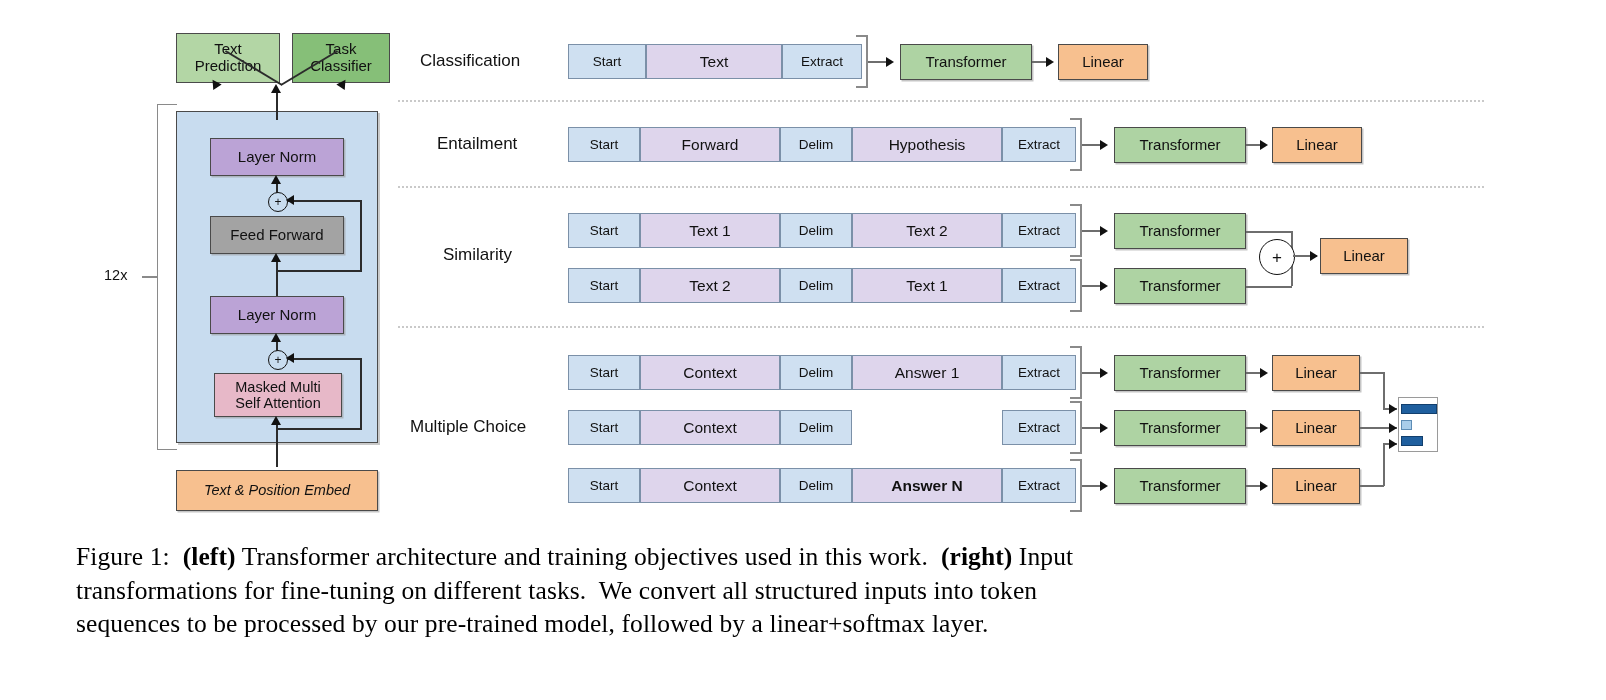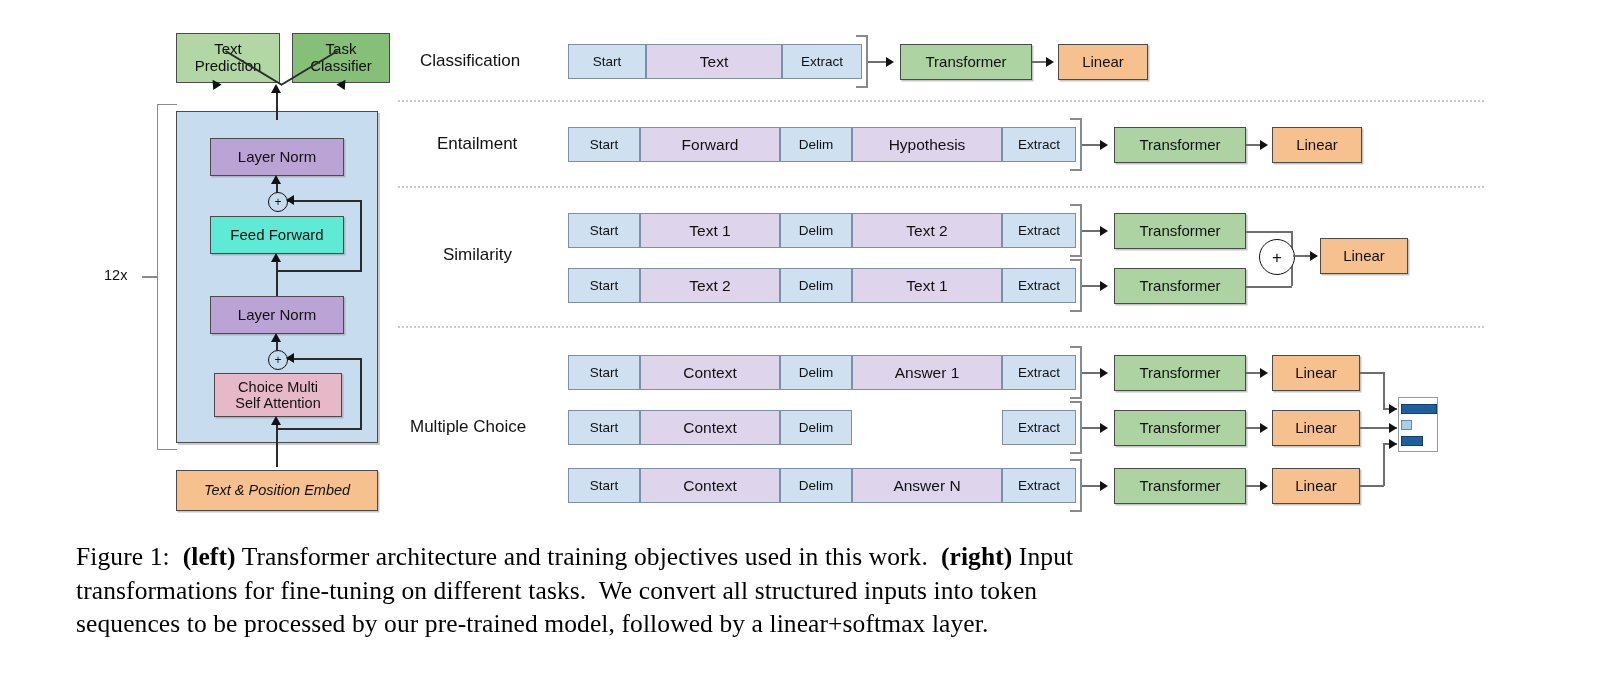--- a/index.html
+++ b/index.html
@@ -132,40 +132,40 @@
   </div>
 
   <div class="ln dk v" style="left:276px;top:180px;height:18px;"></div>
   <div class="arw u" style="left:271px;top:175px;"></div>
   <div class="plus sm" style="left:268px;top:192px;width:18px;height:18px;">+</div>
   <div class="ln dk h" style="left:288px;top:200px;width:74px;"></div>
   <div class="ln dk v" style="left:360px;top:200px;height:72px;"></div>
   <div class="ln dk h" style="left:276px;top:270px;width:86px;"></div>
   <div class="arw r" style="left:286px;top:195px;transform:rotate(180deg);"></div>
 
-  <div class="blk c-yellow" style="left: 210px; top: 216px; width: 134px; height: 38px; background: #5eead4;">
+  <div class="blk c-yellow" style="left: 210px; top: 216px; width: 134px; height: 38px; background: #a3a3a3;">
     <span>Feed Forward</span>
   </div>
   <div class="ln dk v" style="left:276px;top:258px;height:46px;"></div>
   <div class="arw u" style="left:271px;top:253px;"></div>
 
   <div class="blk c-lav" style="left: 210px; top: 296px; width: 134px; height: 38px; background: rgb(187, 163, 214);">
     <span>Layer Norm</span>
   </div>
 
   <div class="ln dk v" style="left:276px;top:338px;height:16px;"></div>
   <div class="arw u" style="left:271px;top:333px;"></div>
   <div class="plus sm" style="left:268px;top:350px;width:18px;height:18px;">+</div>
   <div class="ln dk h" style="left:288px;top:358px;width:74px;"></div>
   <div class="ln dk v" style="left:360px;top:358px;height:72px;"></div>
   <div class="ln dk h" style="left:276px;top:428px;width:86px;"></div>
   <div class="arw r" style="left:286px;top:353px;transform:rotate(180deg);"></div>
 
   <div class="blk c-pink" style="left: 214px; top: 373px; width: 128px; height: 44px; flex-direction: column; font-size: 14.5px; background: rgb(231, 184, 200);">
-    <span>Choice Multi</span>
+    <span>Masked Multi</span>
     <span>Self Attention</span>
   </div>
   <div class="ln dk v" style="left:276px;top:421px;height:46px;"></div>
   <div class="arw u" style="left:271px;top:416px;"></div>
 
   <div class="blk c-orange" style="left: 176px; top: 470px; width: 202px; height: 41px; font-size: 14.5px; background: rgb(247, 192, 143); font-style: italic;">
     <span>Text &amp; Position Embed</span>
   </div>
 
   <div style="position:absolute;left:157px;top:104px;width:20px;height:346px;border:1.5px solid #8a8a8a;border-right:none;box-sizing:border-box;"></div>
@@ -344,21 +344,21 @@
 
   <div class="blk tok c-blue" style="left: 568px; top: 468px; width: 72px; height: 35px; background: rgb(207, 224, 241);">
       <span>Start</span>
     </div>
   <div class="blk tok c-purple big" style="left: 640px; top: 468px; width: 140px; height: 35px; background: rgb(222, 213, 236);">
       <span>Context</span>
     </div>
   <div class="blk tok c-blue" style="left: 780px; top: 468px; width: 72px; height: 35px; background: rgb(207, 224, 241);">
       <span>Delim</span>
     </div>
-  <div class="blk tok c-purple big" style="left: 852px; top: 468px; width: 150px; height: 35px; background: rgb(222, 213, 236);">
+  <div class="blk tok c-purple big" style="left: 852px; top: 468px; width: 150px; height: 35px; background: rgb(222, 213, 236); font-weight: bold;">
       <span>Answer N</span>
     </div>
   <div class="blk tok c-blue" style="left: 1002px; top: 468px; width: 74px; height: 35px; background: rgb(207, 224, 241);">
       <span>Extract</span>
     </div>
   <div class="brk" style="left:1070px;top:459px;width:12px;height:53px;"></div>
   <div class="ln h" style="left:1082px;top:485px;width:24px;"></div>
   <div class="arw r" style="left:1100px;top:481px;"></div>
   <div class="blk c-green" style="left: 1114px; top: 468px; width: 132px; height: 36px; background: rgb(174, 211, 163);">
       <span>Transformer</span>

